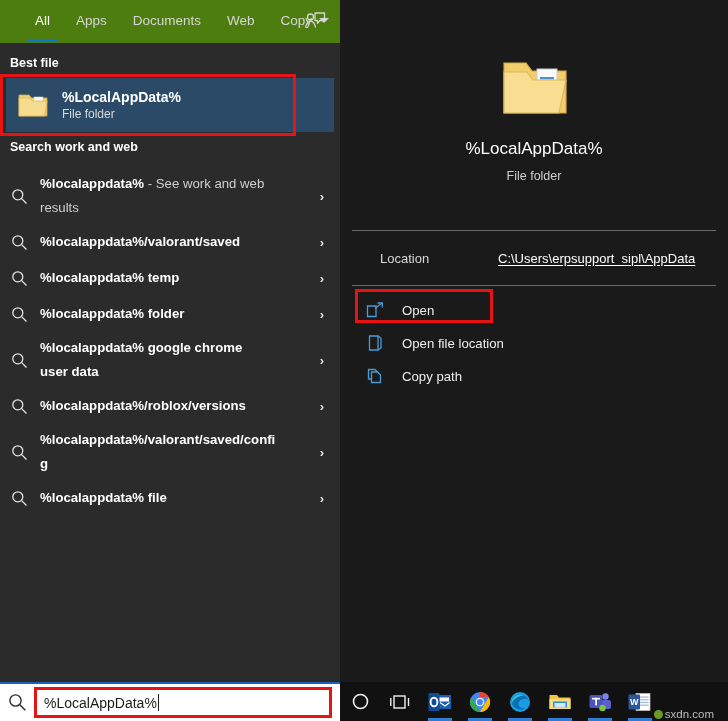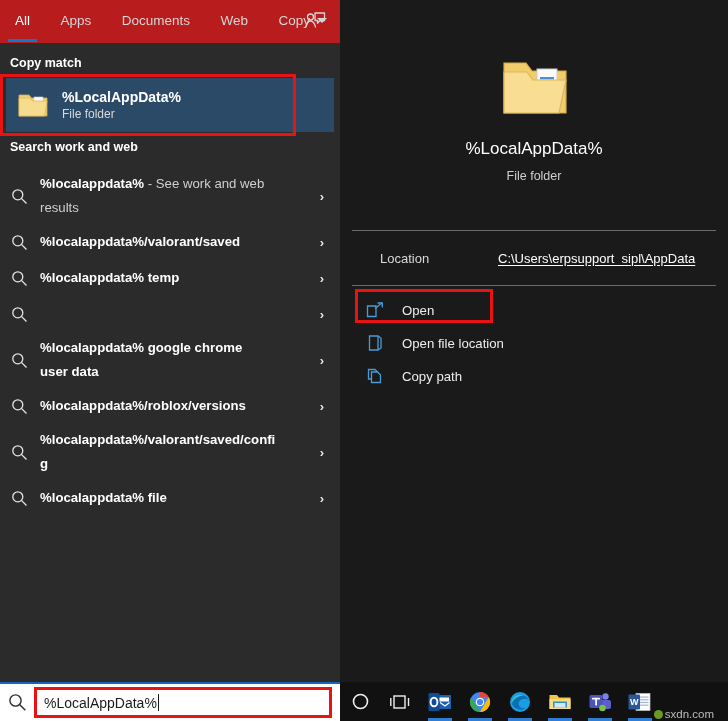--- a/index.html
+++ b/index.html
@@ -26,24 +26,24 @@
 
   
   .left-pane {
     width: 340px;
     height: 682px;
     background: #2b2b2b;
     position: relative;
   }
   .tabbar {
     height: 44px;
-    background: #b91c1c;
+    background: #4d7c0f;
     display: flex;
     align-items: flex-start;
-    padding-left: 2px;
+    padding-left: 22px;
     position: relative;
     justify-content: space-between;
   }
   .tab {
     position: relative;
     height: 41px;
     display: flex;
     align-items: center;
     padding: 0 13px;
     color: #d6d6d6;
@@ -284,21 +284,21 @@
         <div class="feedback-btn">
           <svg width="22" height="20" viewBox="0 0 22 20">
             <circle cx="6.5" cy="6" r="3" fill="none" stroke="#d6d6d6" stroke-width="1.3"></circle>
             <path d="M1.6 16.5 C2.3 11.8 5 10 6.6 10 C8.2 10 10.9 11.8 11.6 16.5" fill="none" stroke="#d6d6d6" stroke-width="1.3"></path>
             <path d="M11 2 H20.5 V9.5 H16 L13.5 12.3 V9.5 H11 Z" fill="none" stroke="#d6d6d6" stroke-width="1.3" stroke-linejoin="round"></path>
           </svg>
         </div>
         <div class="tabbar-underline"></div>
       </div>
 
-      <div class="section-head">Copy match</div>
+      <div class="section-head">Best file</div>
 
       <div class="best-match-wrap">
         <div class="best-match">
           <svg class="bm-icon" viewBox="0 0 34 34">
             <path d="M3 7 H13 L15.5 10 H31 V28 H3 Z" fill="#f3cf73"></path>
             <path d="M3 7 H13 L15.5 10 H31 V28 H3 Z" fill="none" stroke="#d6ab49" stroke-width="0.8"></path>
             <rect x="18" y="9" width="9" height="15" fill="#fbfbfb" stroke="#cfcfcf" stroke-width="0.6"></rect>
             <rect x="19.5" y="13" width="6" height="1.1" fill="#4a8fd4"></rect>
             <rect x="19.5" y="15.5" width="6" height="1.1" fill="#4a8fd4"></rect>
             <rect x="19.5" y="18" width="4" height="1.1" fill="#4a8fd4"></rect>
@@ -350,20 +350,21 @@
           <span class="chev">›</span>
         </div>
 
         <div class="result">
           <span class="res-icon">
             <svg width="17" height="17" viewBox="0 0 17 17">
                 <circle cx="6.8" cy="6.8" r="5" fill="none" stroke="#e4e4e4" stroke-width="1.3"></circle>
                 <line x1="10.4" y1="10.4" x2="15.5" y2="15.5" stroke="#e4e4e4" stroke-width="1.3"></line>
               </svg>
           </span>
+          <span class="res-label"><span>%localappdata% folder</span></span>
           <span class="chev">›</span>
         </div>
 
         <div class="result">
           <span class="res-icon">
             <svg width="17" height="17" viewBox="0 0 17 17">
                 <circle cx="6.8" cy="6.8" r="5" fill="none" stroke="#e4e4e4" stroke-width="1.3"></circle>
                 <line x1="10.4" y1="10.4" x2="15.5" y2="15.5" stroke="#e4e4e4" stroke-width="1.3"></line>
               </svg>
           </span>

